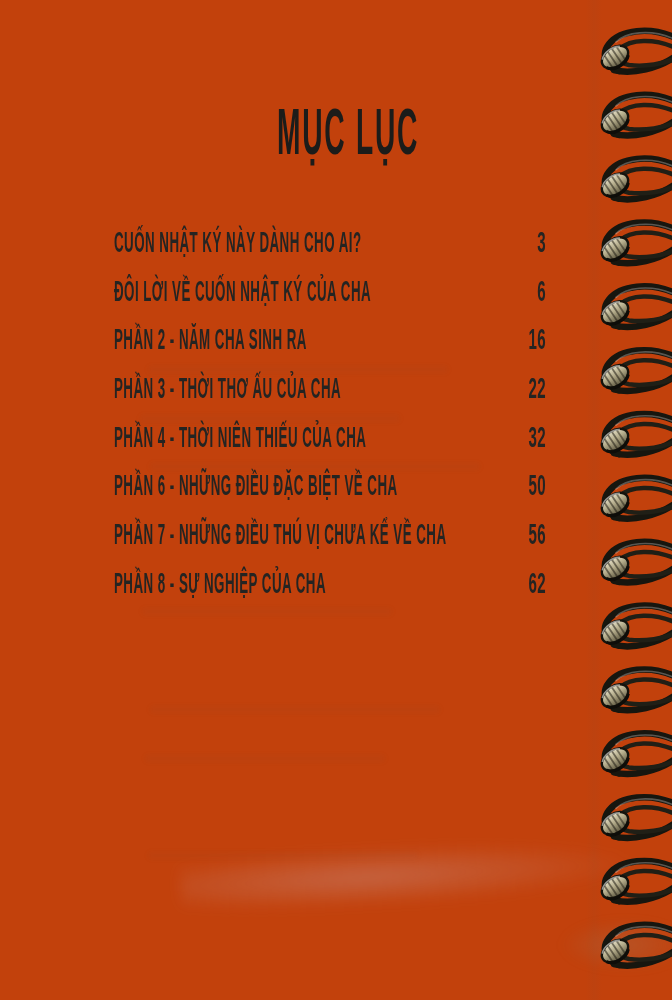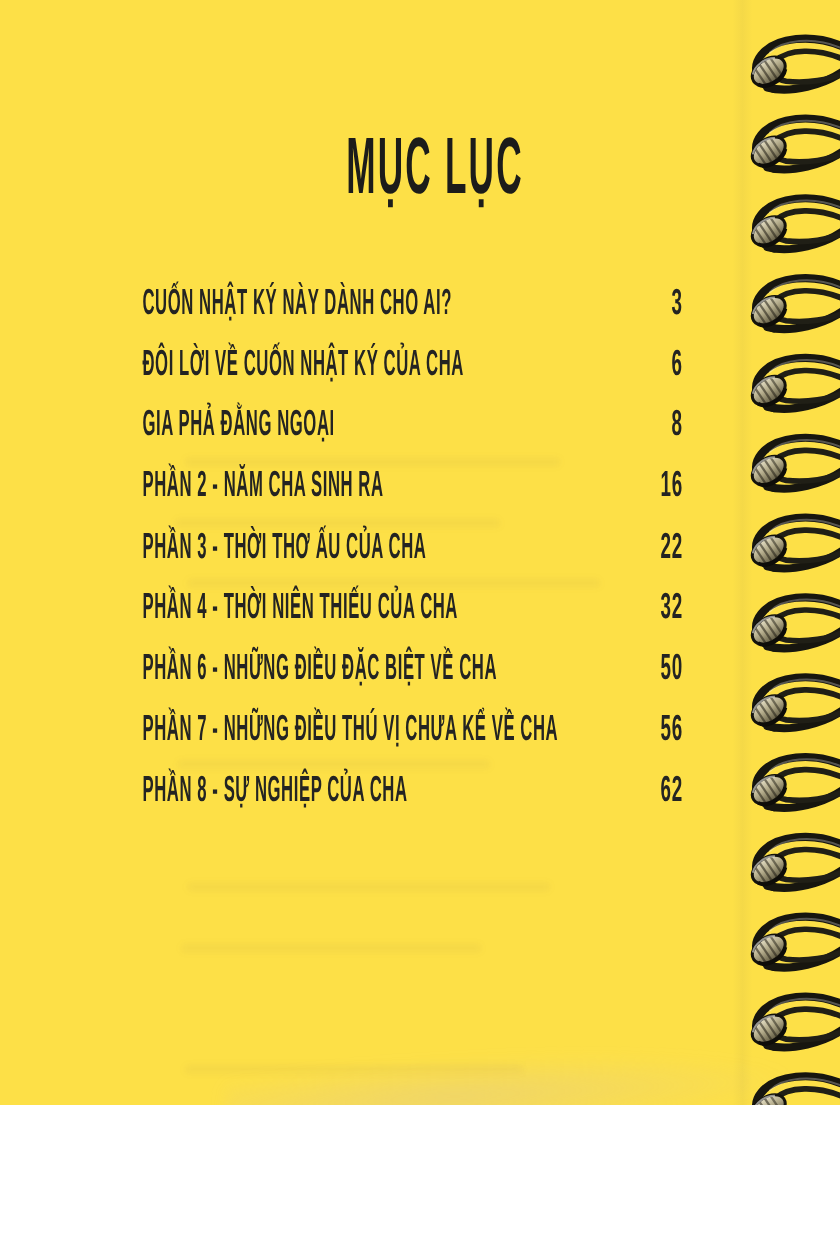--- a/index.html
+++ b/index.html
@@ -1,19 +1,19 @@
 <!DOCTYPE html>
 <html style="--wire: #17160f; --wire2: #201f16;"><head>
 <meta charset="utf-8">
 <style>
   html,body { margin:0; padding:0; background:#ffffff; }
   .page {
     position:relative;
-    width:672px; height:884px;
-    background:#fde047;
+    width:672px; height:1000px;
+    background:#c2410c;
     overflow:hidden;
     font-family:"Liberation Sans", sans-serif;
     color:#232321;
   }
 
   
   .title {
     position:absolute;
     top:100px;
     left:calc(50% + 12px);
@@ -112,24 +112,20 @@
   <div class="toc">
     <div class="row">
       <span class="lbl">CUỐN NHẬT KÝ NÀY DÀNH CHO AI?</span>
       <span class="num">3</span>
     </div>
     <div class="row">
       <span class="lbl">ĐÔI LỜI VỀ CUỐN NHẬT KÝ CỦA CHA</span>
       <span class="num">6</span>
     </div>
     <div class="row">
-      <span class="lbl">GIA PHẢ ĐẰNG NGOẠI</span>
-      <span class="num">8</span>
-    </div>
-    <div class="row">
       <span class="lbl">PHẦN 2 - NĂM CHA SINH RA</span>
       <span class="num">16</span>
     </div>
     <div class="row">
       <span class="lbl">PHẦN 3 - THỜI THƠ ẤU CỦA CHA</span>
       <span class="num">22</span>
     </div>
     <div class="row">
       <span class="lbl">PHẦN 4 - THỜI NIÊN THIẾU CỦA CHA</span>
       <span class="num">32</span>

